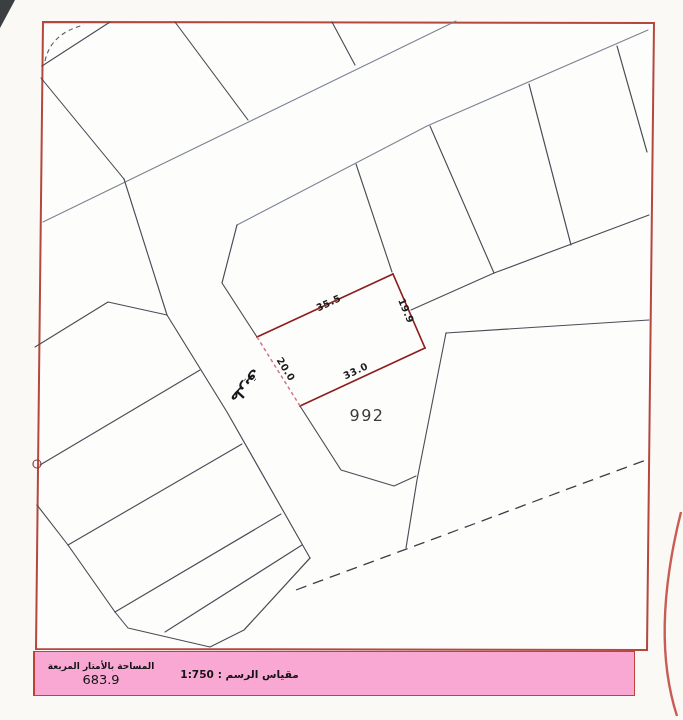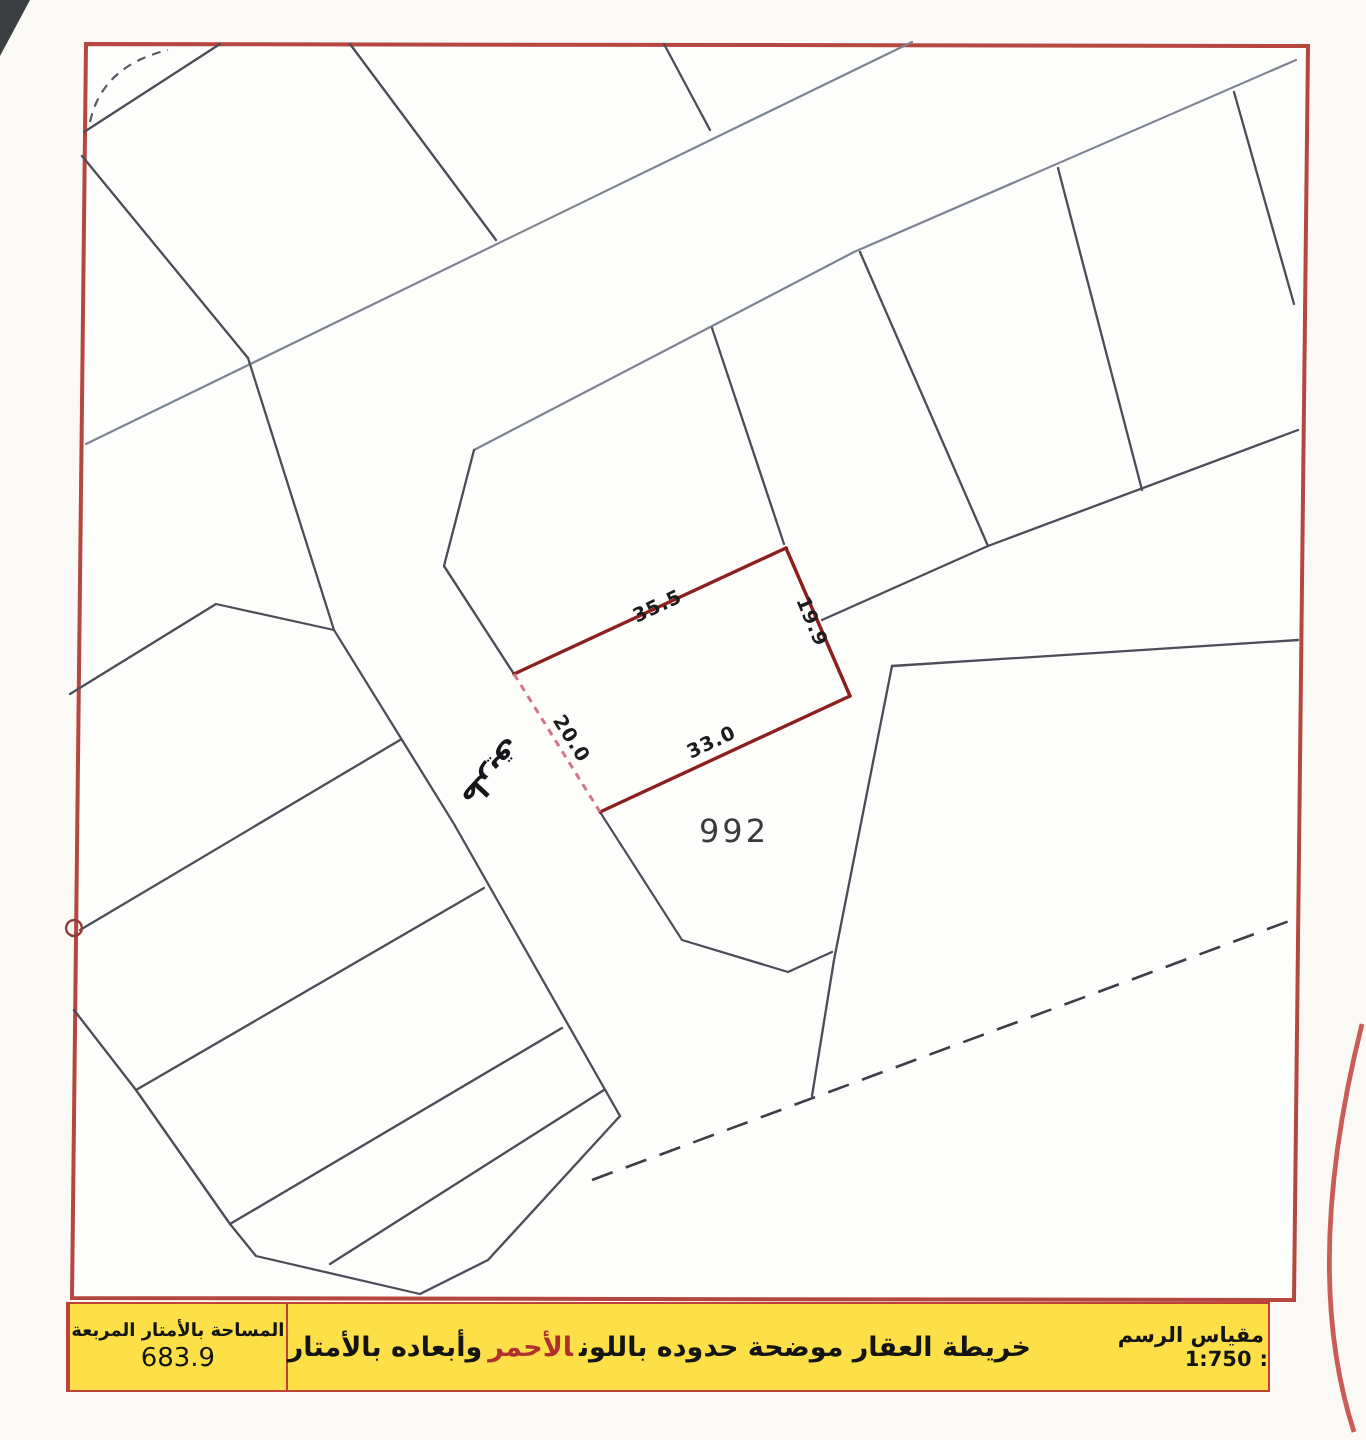--- a/index.html
+++ b/index.html
@@ -19,21 +19,21 @@
   .plotside-light{stroke:var(--plot_red_light);stroke-width:1.5;fill:none;stroke-dasharray:3.5 3;}
   .arc-dashed{stroke:#565864;stroke-width:1.1;fill:none;stroke-dasharray:4.5 3.5;}
   .stamp{stroke:var(--table_red);stroke-width:2.4;fill:none;opacity:.85;}
   .dim{font-size:9.8px;font-weight:600;fill:#1c1c1c;letter-spacing:.4px;}
   .plotnum{font-size:16px;fill:#3a3a3a;letter-spacing:1.5px;}
   .roadlbl{font-size:13.5px;fill:#16161a;font-weight:600;}
   svg text{text-anchor:middle;}
   
   #footer{position:absolute;left:33px;top:651px;width:602px;height:45px;
           border:1.6px solid var(--table_red);display:flex;direction:ltr;
-          background:#fde047;box-sizing:border-box;}
+          background:#f9a8d4;box-sizing:border-box;}
   .cell{box-sizing:border-box;height:100%;display:flex;flex-direction:column;
         align-items:center;justify-content:center;direction:rtl;color:#141414;}
   #cell-area{width:133px;border-left:1.6px solid var(--table_red);}
   #cell-note{flex:1;border-left:1.6px solid var(--table_red);}
   #cell-scale{width:145px;}
   #area-label{font-size:9px;font-weight:700;}
   #area-value{font-size:13px;margin-top:1px;text-align:center;}
   #note-line{font-size:13.5px;font-weight:700;white-space:nowrap;}
   #note-line .red{color:var(--accent_text_red);padding:0 3px;}
   #scale-line{font-size:10.5px;font-weight:600;}
@@ -97,25 +97,20 @@
     <text class="dim" transform="translate(357,374) rotate(-25)">33.0</text>
     <text class="plotnum" x="367" y="421">992</text>
     <text class="roadlbl" transform="translate(243,384) rotate(133)">طريق</text>
   </svg>
 
   <div id="footer">
     <div class="cell" id="cell-area">
       <div id="area-label">المساحة بالأمتار المربعة</div>
       <div id="area-value">683.9</div>
     </div>
-    <div class="cell" id="cell-note">
-      <div id="note-line">
-        <span>خريطة العقار موضحة حدوده باللون</span><span class="red">الأحمر</span><span>وأبعاده بالأمتار</span>
-      </div>
-    </div>
     <div class="cell" id="cell-scale">
       <div id="scale-line">
         <span>مقياس الرسم :</span><span>1:750</span>
       </div>
     </div>
   </div>
 
 </div>
 
 </body></html>

